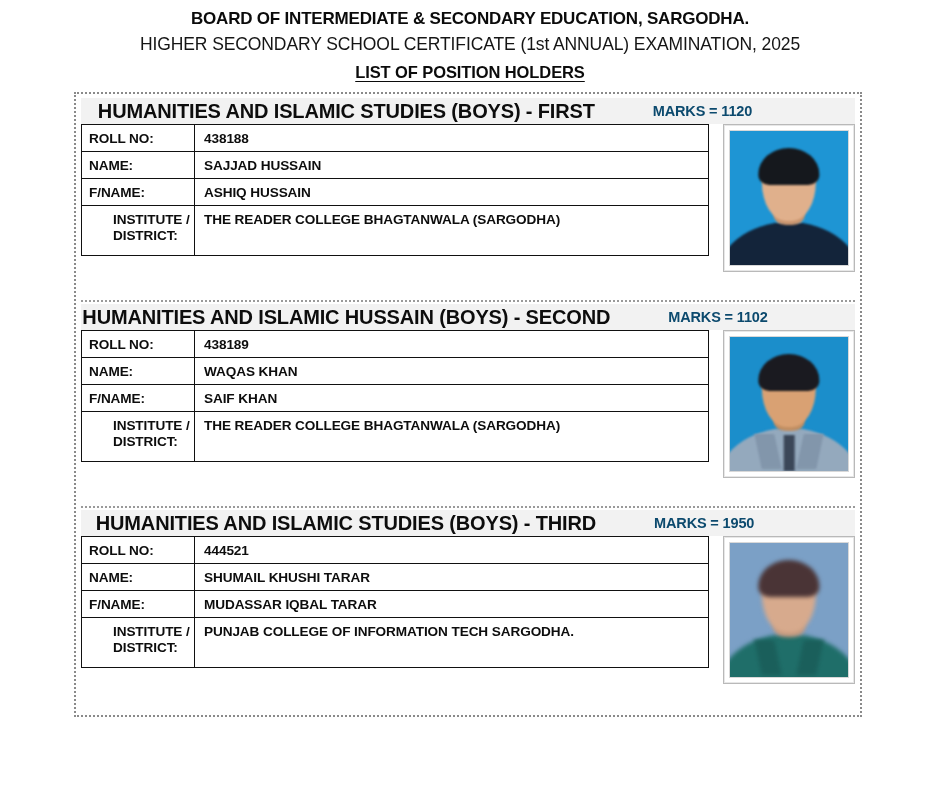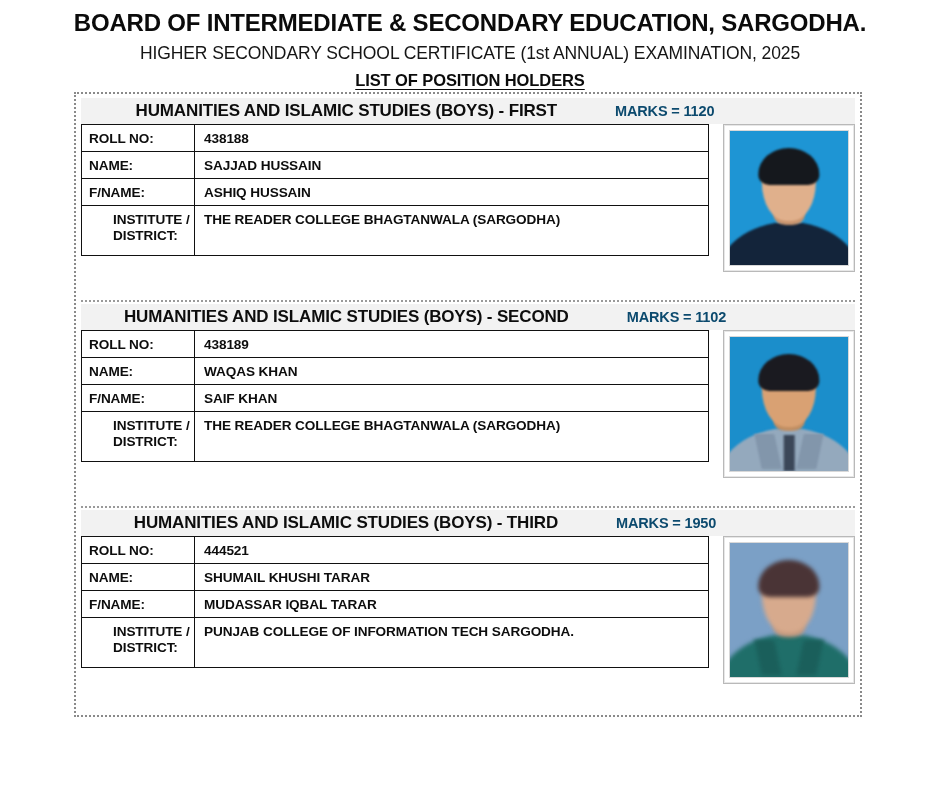--- a/index.html
+++ b/index.html
@@ -20,21 +20,21 @@
     background: #ffffff;
   }
 
   
   .doc-header {
     padding-top: 8px;
     text-align: center;
   }
 
   .board-title {
-    font-size: 24px;
+    font-size: 17px;
     font-weight: bold;
     letter-spacing: -0.2px;
     line-height: 1.25;
     color: #0b0b0b;
     white-space: nowrap;
   }
 
   .exam-line {
     font-size: 17.5px;
     font-weight: normal;
@@ -99,21 +99,21 @@
     background: #f2f2f2;
     display: flex;
     align-items: center;
     justify-content: center;
     gap: 58px;
     padding-right: 86px;
     flex: 0 0 auto;
   }
 
   .card-head-title {
-    font-size: 17px;
+    font-size: 20px;
     font-weight: bold;
     letter-spacing: -0.15px;
     color: #0d0d0d;
     white-space: nowrap;
   }
 
   .card-head-marks {
     font-size: 14.5px;
     font-weight: bold;
     letter-spacing: -0.15px;
@@ -304,21 +304,21 @@
               </div>
             </div>
           </div>
         </div>
       </div>
 
       <div class="card-sep"></div>
 
       <div class="card">
         <div class="card-head">
-          <span class="card-head-title">HUMANITIES AND ISLAMIC STUDIES (BOYS) - SECOND</span>
+          <span class="card-head-title">HUMANITIES AND ISLAMIC HUSSAIN (BOYS) - SECOND</span>
           <span class="card-head-marks">MARKS = 1102</span>
         </div>
         <div class="card-body">
           <table class="detail-table">
             <tbody>
               <tr class="row-short">
                 <td class="lbl">ROLL NO:</td>
                 <td class="val">438189</td>
               </tr>
               <tr class="row-short">

